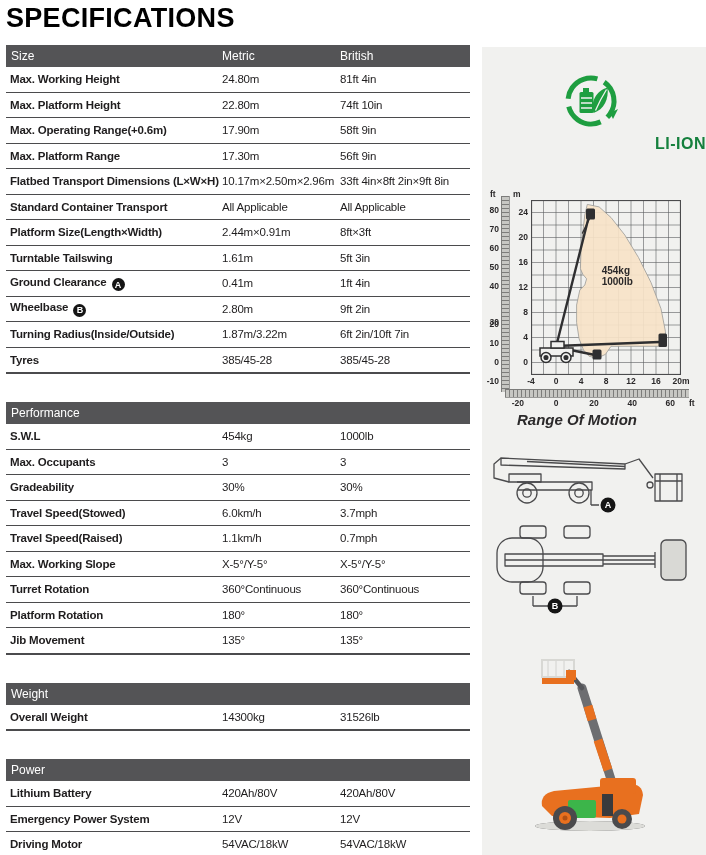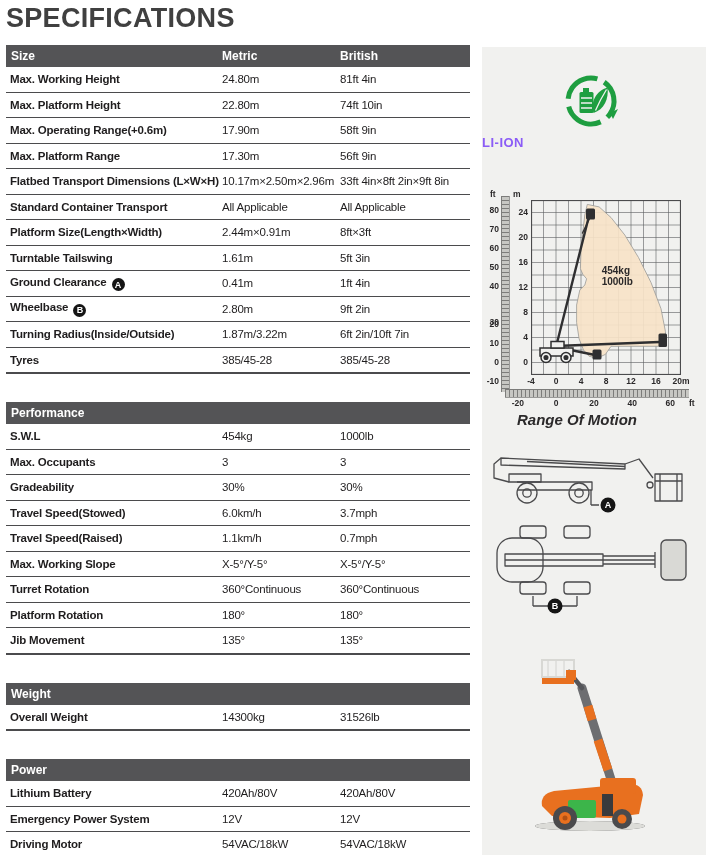--- a/index.html
+++ b/index.html
@@ -1,43 +1,43 @@
 <!DOCTYPE html>
 <html><head>
 <meta charset="utf-8">
 <style>
   html,body{margin:0;padding:0;}
   body{width:706px;height:855px;position:relative;background:#ffffff;
        font-family:"Liberation Sans", sans-serif;color:#1f1d1e;overflow:hidden;}
 
   
   .page-title{position:absolute;left:6px;top:3px;font-size:27px;font-weight:800;
-              letter-spacing:.3px;color:#404040;}
+              letter-spacing:.3px;color:#000000;}
   .tables{position:absolute;left:6px;top:45px;width:464px;}
   .spec-table{margin-bottom:28px;}
   .t-head{height:22px;background:#545456;color:#ffffff;display:grid;
           grid-template-columns:216px 118px 1fr;align-items:center;
-          font-size:12px;font-weight:700;}
+          font-size:12px;font-weight:400;}
   .t-head .c1{padding-left:5px;}
   .t-row{height:24.5px;display:grid;grid-template-columns:216px 118px 1fr;
          align-items:center;border-bottom:1px solid #4b4b4d;font-size:11.5px;
          white-space:nowrap;}
   .t-row:last-child{border-bottom-width:2px;}
   .t-row .c1{padding-left:4px;font-weight:700;letter-spacing:-.2px;}
   .t-row .c2,.t-row .c3{font-weight:500;letter-spacing:-.2px;}
   .marker{display:inline-flex;width:13px;height:13px;border-radius:50%;
           background:#151515;color:#fff;font-size:9px;font-weight:700;
           align-items:center;justify-content:center;margin-left:5px;
           vertical-align:-2px;}
 
   
   .panel{position:absolute;left:482px;top:47px;width:224px;height:808px;
          background:#f1f1ef;}
-  .liion-label{position:absolute;left:0;top:88px;width:100%;text-align:left;
-               color:#8b5cf6;font-size:13px;font-weight:700;letter-spacing:.5px;}
+  .liion-label{position:absolute;left:0;top:88px;width:100%;text-align:right;
+               color:#15803d;font-size:16px;font-weight:700;letter-spacing:.5px;}
   .liion-svg{position:absolute;left:81px;top:26px;}
 
   .chart-block{position:absolute;left:0;top:146px;width:190px;height:244px;}
   .plot-svg{position:absolute;left:49px;top:7px;}
   .axis-lbl{position:absolute;font-size:8.5px;font-weight:700;color:#2b292a;line-height:9px;}
   .ylabels,.xlabels{position:absolute;}
   .ylabels span{position:absolute;right:0;font-size:8.5px;font-weight:700;color:#2b292a;line-height:9px;}
   .xlabels span{position:absolute;width:22px;text-align:center;font-size:8.5px;font-weight:700;color:#2b292a;line-height:9px;}
   .vruler{position:absolute;left:19px;top:3px;width:7px;height:196px;
           background:repeating-linear-gradient(to bottom,#7c7c7a 0 1px,#c7c7c3 1px 4px);

